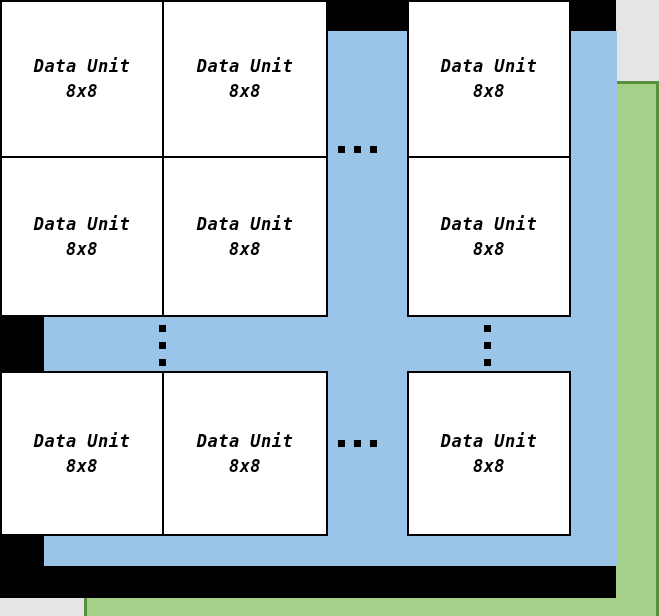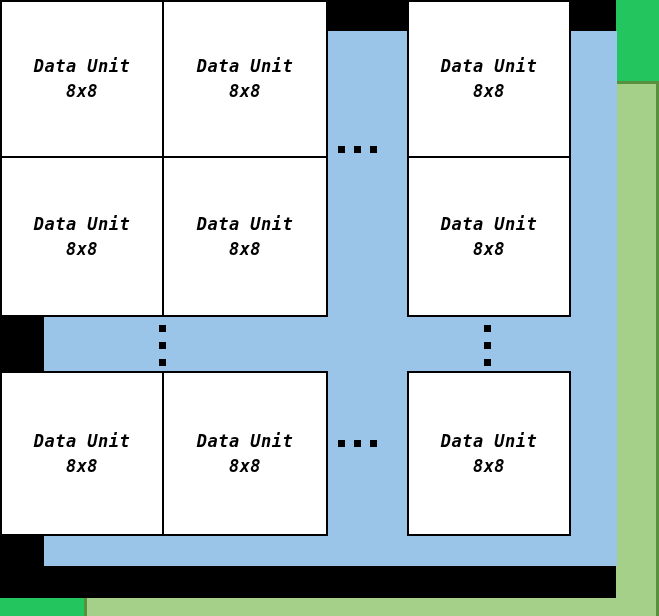--- a/index.html
+++ b/index.html
@@ -5,21 +5,21 @@
   html, body {
     margin: 0;
     padding: 0;
     background: #ffffff;
   }
   #stage {
     position: relative;
     width: 659px;
     height: 616px;
     overflow: hidden;
-    background: #22c55e;
+    background: #e5e5e5;
     font-family: "DejaVu Sans Mono", "Liberation Mono", monospace;
   }
 
   
   .plane {
     position: absolute;
     box-sizing: border-box;
   }
   .plane-back {
     left: 0px;   top: 0px;

